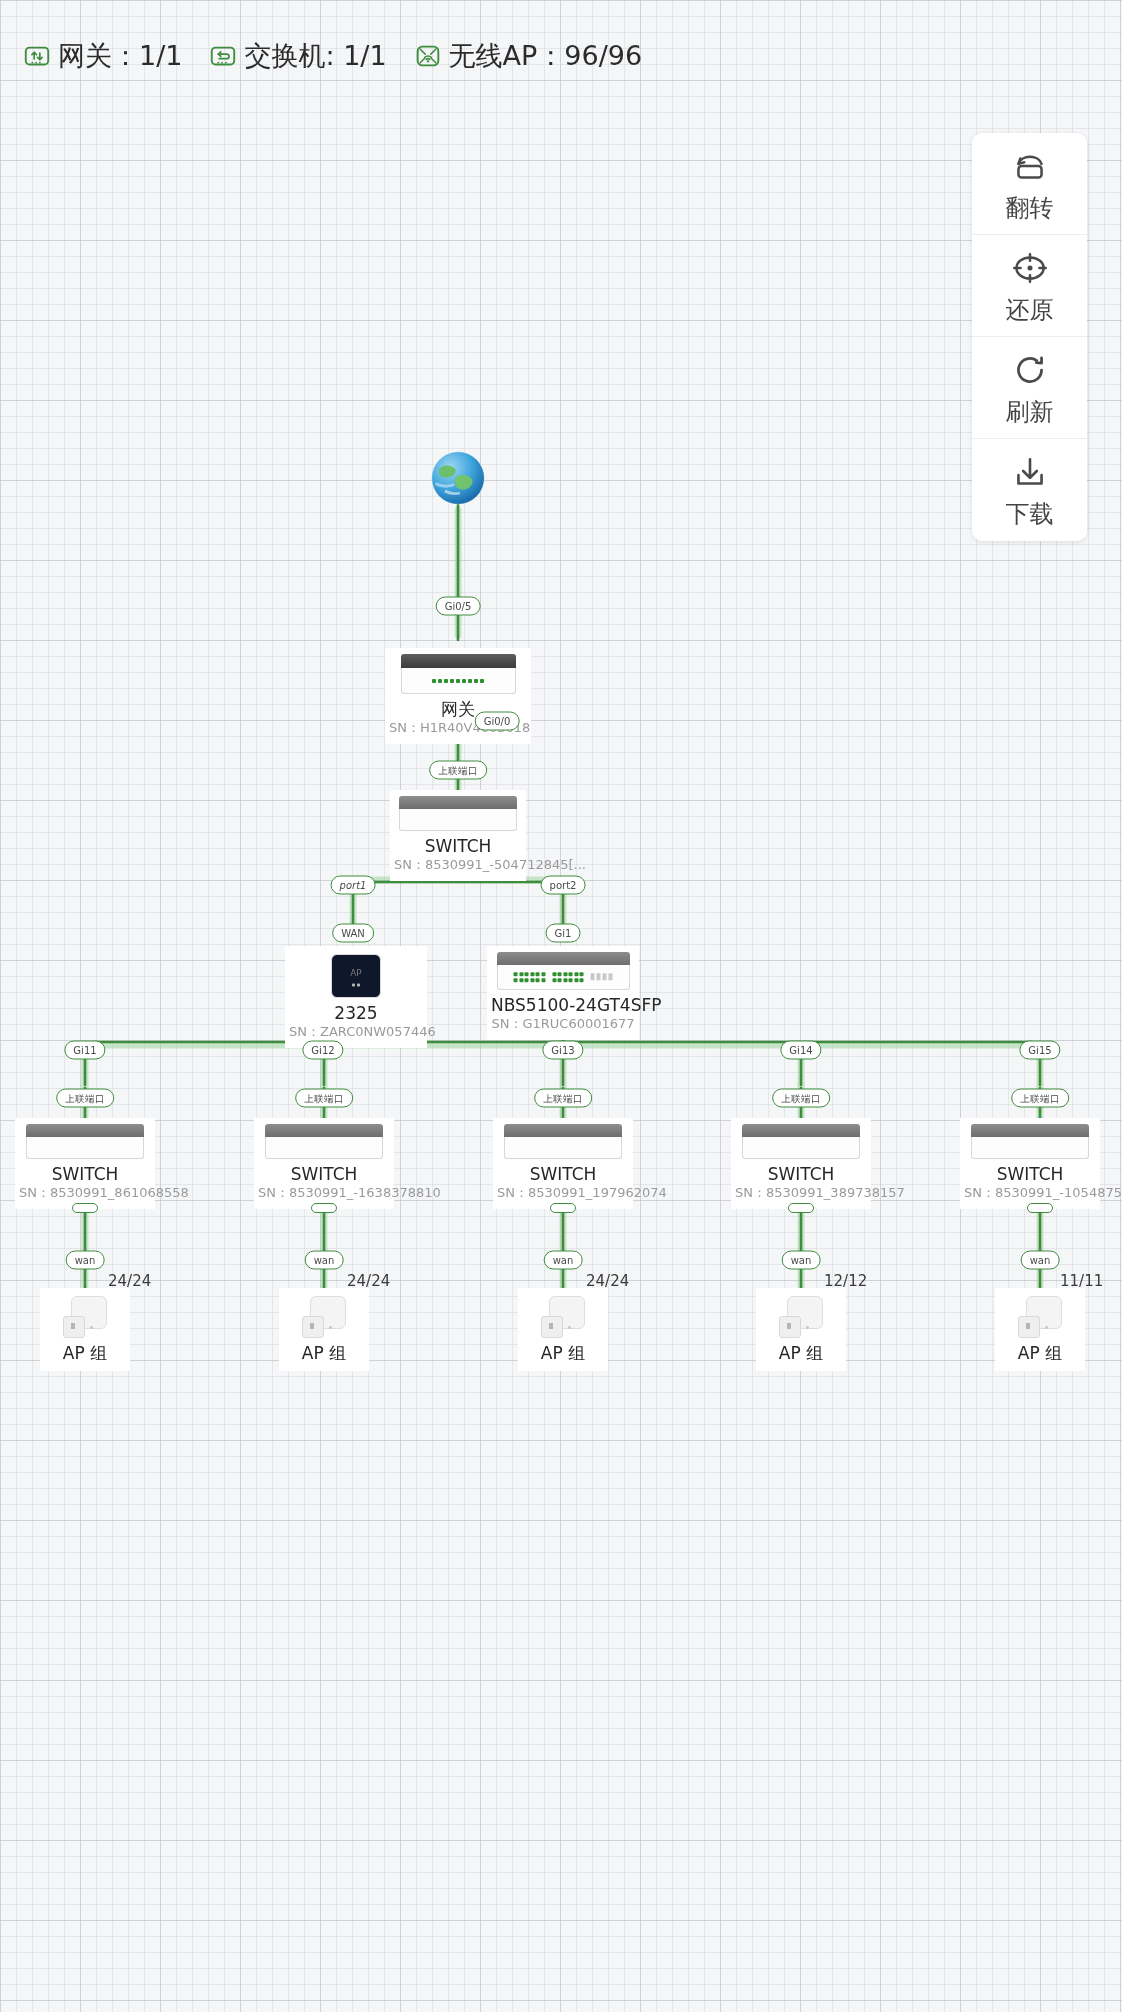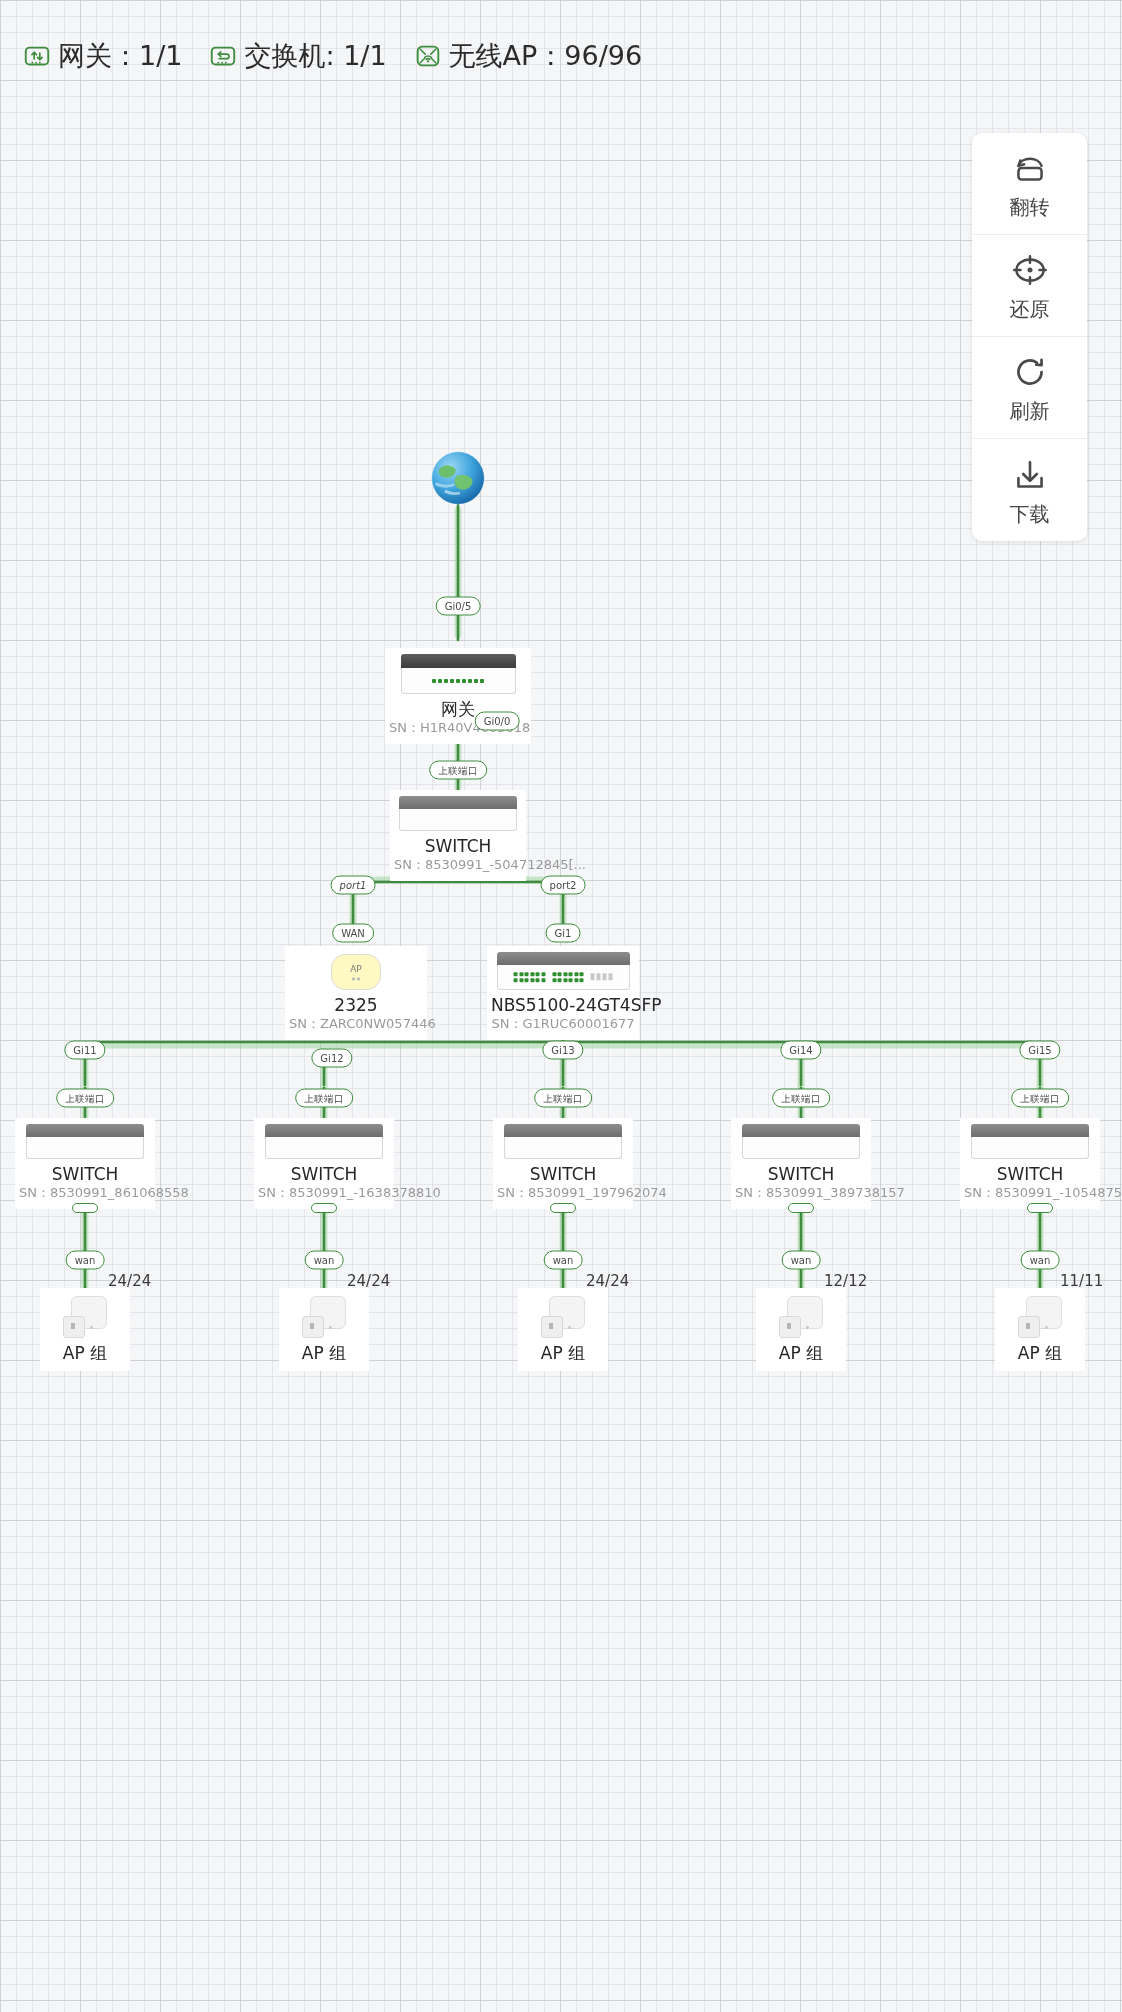--- a/index.html
+++ b/index.html
@@ -39,21 +39,21 @@
   .tool-card.second { margin-top:11px; }
   .tool-btn {
     height:102px; display:flex; flex-direction:column;
     align-items:center; justify-content:center; gap:7px; cursor:pointer;
     border-bottom:1px solid #ededed;
   }
   .tool-btn:last-child { border-bottom:none; }
   .tool-btn.tall { height:118px; }
   .tool-ico { width:42px; height:42px; display:block; }
   .tool-lbl {
-    font-size:20px; color:#444; line-height:1.18; text-align:right;
+    font-size:24px; color:#444; line-height:1.18; text-align:right;
     font-family:"DejaVu Sans","Liberation Sans",sans-serif;
   }
 
   
   #topo { position:absolute; inset:0; z-index:3; }
   #wires { position:absolute; left:0; top:0; width:1122px; height:2012px; z-index:2; }
 
   .node { position:absolute; background:#fff; z-index:4; text-align:center; }
   .node-title {
     font-size:17px; color:#262626; line-height:20px; white-space:nowrap;
@@ -272,21 +272,21 @@
   </div>
 
   <div class="port" style="left:353px; top:885px;font-style:italic;">port1</div>
   <div class="port" style="left:563px; top:885px;">port2</div>
 
   <div class="port" style="left:353px; top:933px;">WAN</div>
   <div class="port" style="left:563px; top:933px;text-align:center;">Gi1</div>
 
   <div class="node" style="left:285px; top:946px; width:142px; padding:8px 4px 8px;">
     <div class="dev" style="width:50px;">
-      <div style="width:50px;height:36px;background:#fef9c3;border:1px solid #dcdcdc;border-radius:14px;position:relative;">
+      <div style="width:50px;height:44px;background:#0f172a;border:1px solid #dcdcdc;border-radius:6px;position:relative;">
         <span style="position:absolute;left:50%;top:42%;transform:translate(-50%,-50%);font-size:9px;color:#7a7a7a;font-family:'DejaVu Sans',sans-serif;">AP</span>
         <span style="position:absolute;left:50%;top:72%;transform:translate(-50%,-50%);display:flex;gap:2px;">
           <i style="width:3px;height:3px;background:#b9b9b9;border-radius:1px;display:block;"></i>
           <i style="width:3px;height:3px;background:#b9b9b9;border-radius:1px;display:block;"></i>
         </span>
       </div>
     </div>
     <div class="node-title" style="margin-top:5px;">2325</div>
     <div class="node-sn">SN：ZARC0NW057446</div>
   </div>
@@ -353,21 +353,21 @@
   <div class="node" style="left:40px; top:1288px; width:90px; padding:8px 4px 8px;">
     <div class="dev" style="width:44px;height:42px;position:relative;">
       <div style="position:absolute;right:0;top:0;width:36px;height:33px;background:#f4f4f4;border:1px solid #dedede;border-radius:6px;"></div>
       <div style="position:absolute;left:0;bottom:0;width:22px;height:22px;background:#efefef;border:1px solid #d9d9d9;border-radius:3px;"></div>
       <i style="position:absolute;left:8px;bottom:9px;width:4px;height:6px;background:#b5b5b5;display:block;"></i>
       <i style="position:absolute;left:27px;bottom:9px;width:3px;height:3px;background:#c6c6c6;border-radius:50%;display:block;"></i>
     </div>
     <div class="node-title" style="margin-top:5px;">AP 组</div>
   </div>
 
-  <div class="port" style="left:332px; top:1050px;margin-top:8px;">Gi12</div>
+  <div class="port" style="left:323px; top:1050px;">Gi12</div>
   <div class="port cn" style="left:324px; top:1098px;">上联端口</div>
   <div class="node" style="left:254px; top:1118px; width:140px; padding:6px 4px 8px;">
     <div class="dev" style="width:118px;">
       <div class="dev-top" style="height:13px;"></div>
         <div class="dev-body" style="height:22px;"></div>
     </div>
     <div class="node-title" style="margin-top:5px;">SWITCH</div>
     <div class="node-sn">SN：8530991_-1638378810</div>
   </div>
   <div class="port blank" style="left:324px; top:1208px;"></div>

